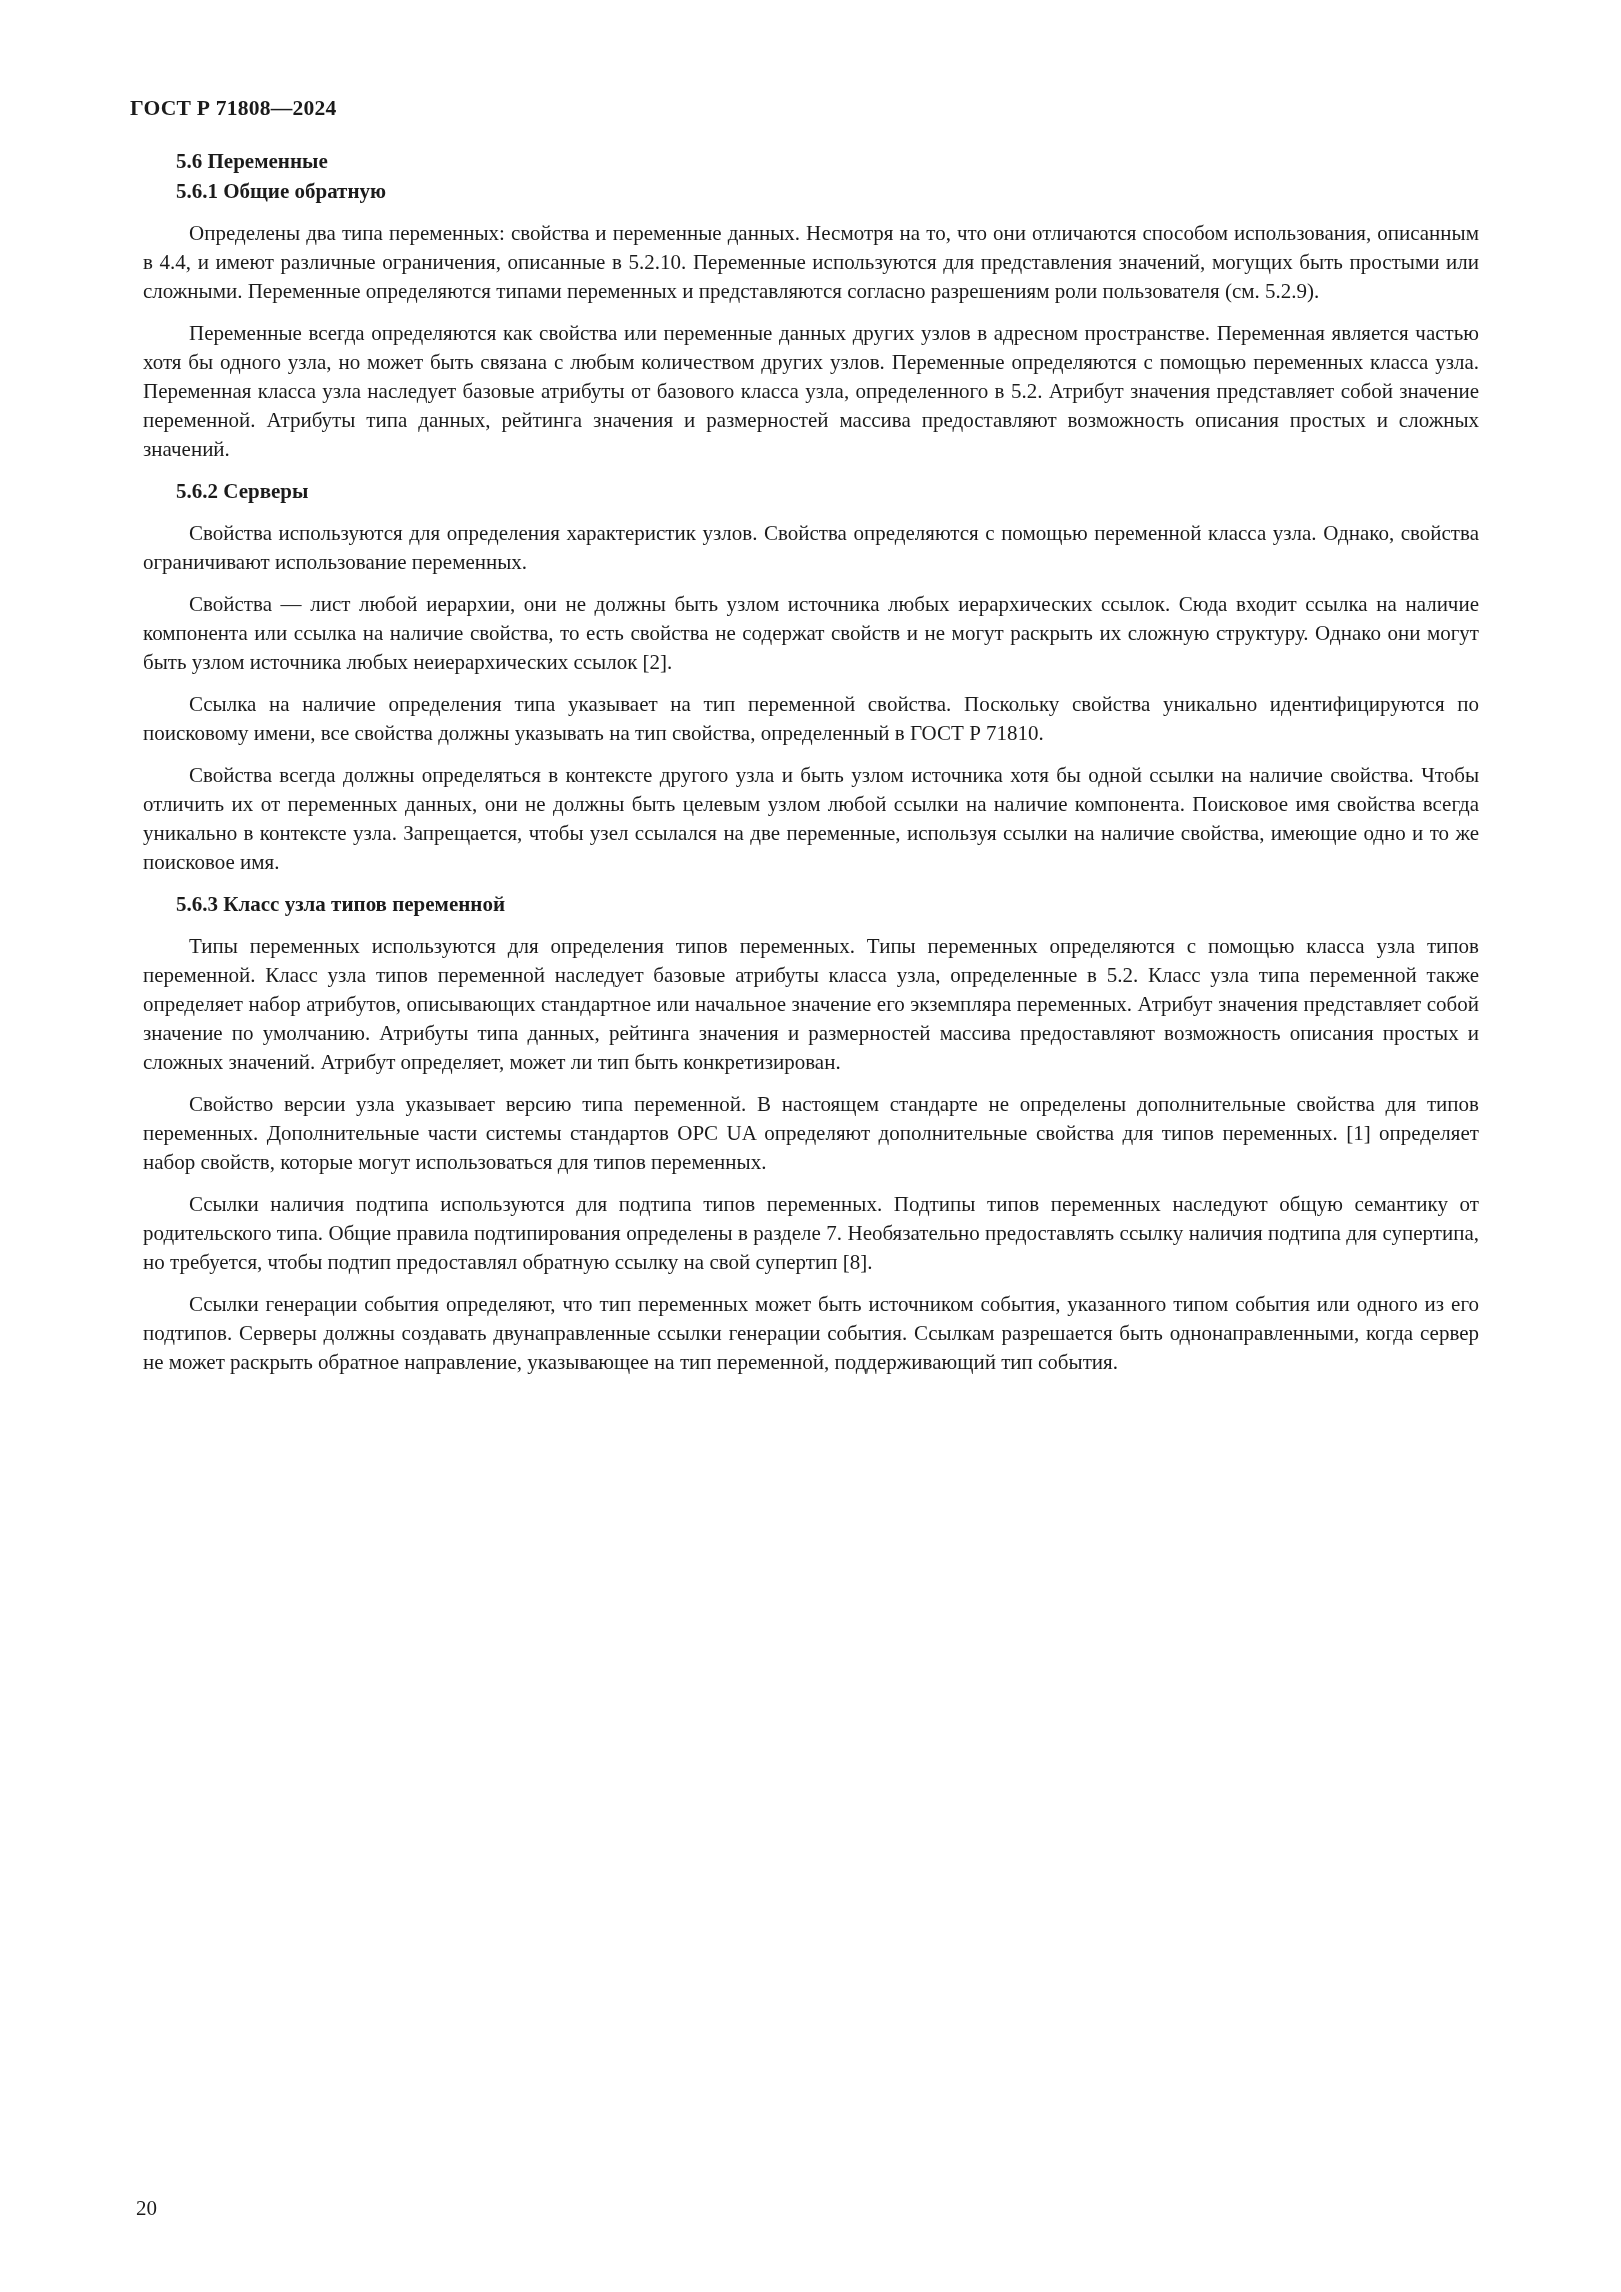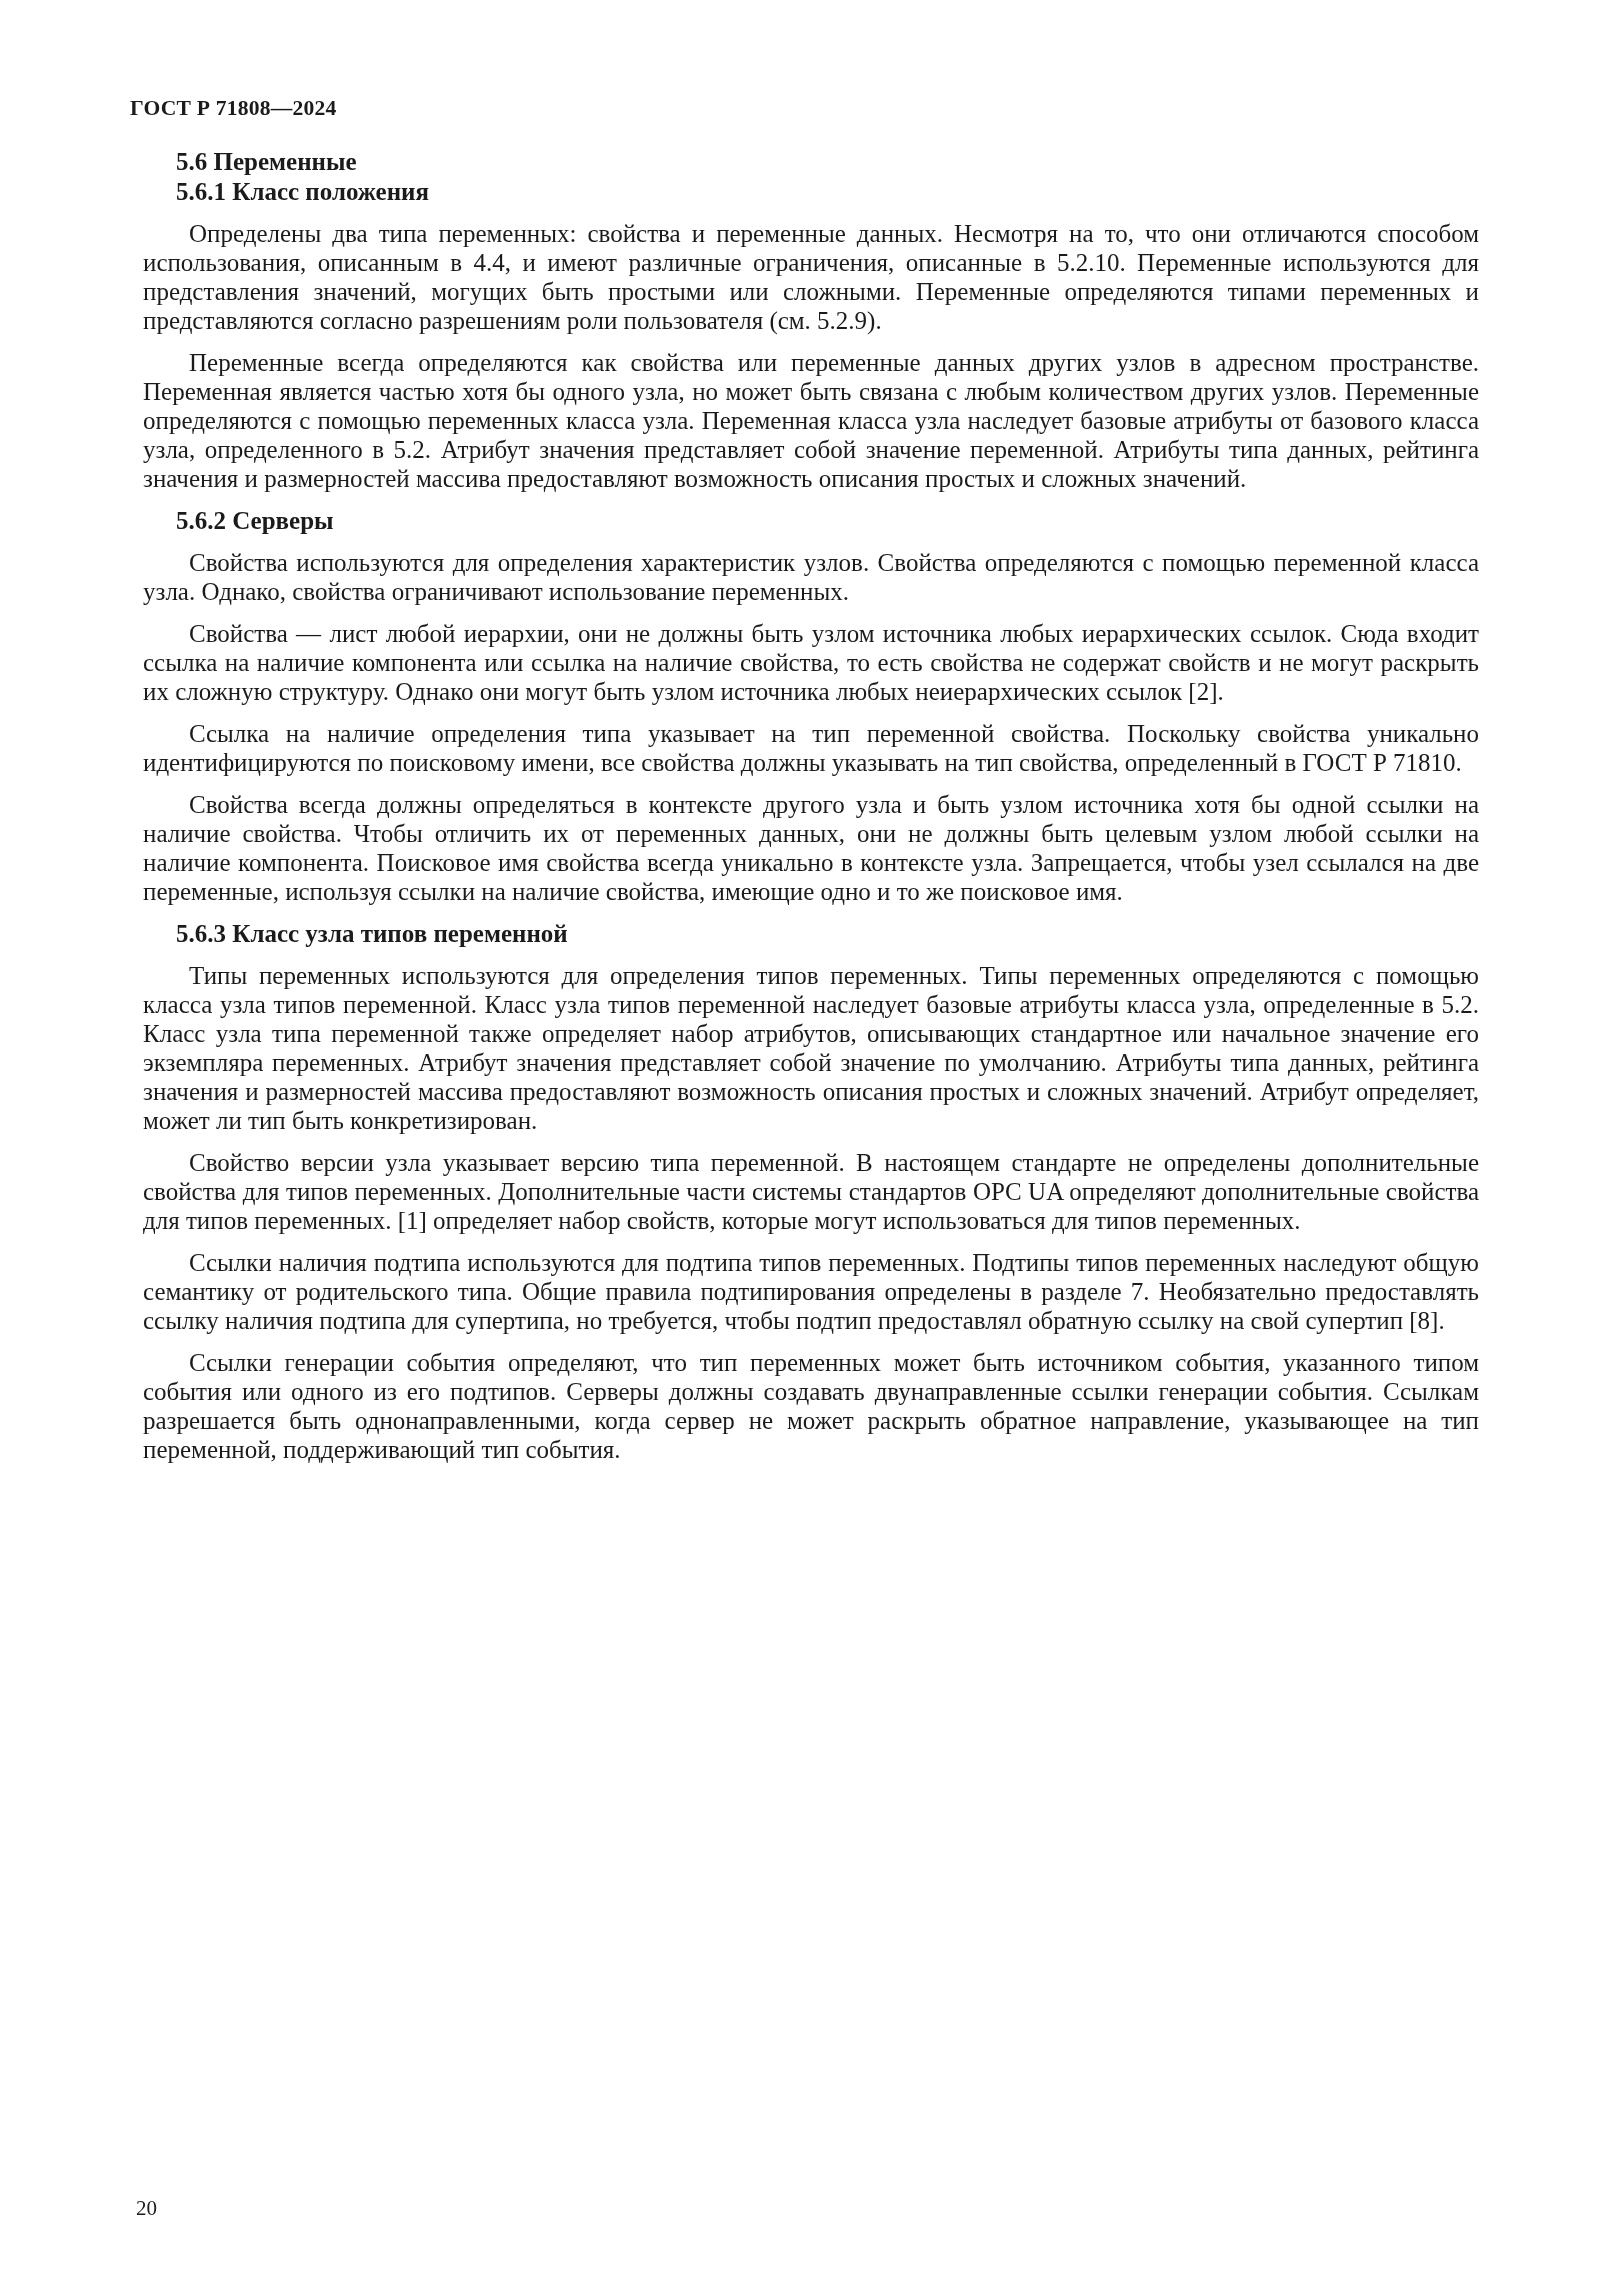--- a/index.html
+++ b/index.html
@@ -23,21 +23,21 @@
     top: 96px;
     font-size: 21.6px;
     font-weight: bold;
     letter-spacing: 0.2px;
   }
   .content {
     position: absolute;
     left: 130px;
     top: 147px;
     width: 1362px;
-    font-size: 25px;
+    font-size: 21px;
     line-height: 29px;
     text-align: justify;
     hyphens: auto;
     -webkit-hyphens: auto;
   }
   .heading {
     font-weight: bold;
     text-indent: 46px;
     text-align: left;
     margin: 0;
@@ -59,21 +59,21 @@
 </style>
 </head>
 <body>
 
 <div class="page">
 
   <div class="doc-header">ГОСТ Р 71808—2024</div>
 
   <div class="content">
     <div class="heading first">5.6 Переменные</div>
-    <div class="heading">5.6.1 Класс положения</div>
+    <div class="heading">5.6.1 Общие обратную</div>
     <p class="para">Определены два типа переменных: свойства и переменные данных. Несмотря на то, что они отличаются способом использования, описанным в 4.4, и имеют различные ограничения, описанные в 5.2.10. Переменные используются для представления значений, могущих быть простыми или сложными. Переменные определяются типами переменных и представляются согласно разрешениям роли пользователя (см. 5.2.9).</p>
     <p class="para">Переменные всегда определяются как свойства или переменные данных других узлов в адресном пространстве. Переменная является частью хотя бы одного узла, но может быть связана с любым количеством других узлов. Переменные определяются с помощью переменных класса узла. Переменная класса узла наследует базовые атрибуты от базового класса узла, определенного в 5.2. Атрибут значения представляет собой значение переменной. Атрибуты типа данных, рейтинга значения и размерностей массива предоставляют возможность описания простых и сложных значений.</p>
     <div class="heading">5.6.2 Серверы</div>
     <p class="para">Свойства используются для определения характеристик узлов. Свойства определяются с помощью переменной класса узла. Однако, свойства ограничивают использование переменных.</p>
     <p class="para">Свойства — лист любой иерархии, они не должны быть узлом источника любых иерархических ссылок. Сюда входит ссылка на наличие компонента или ссылка на наличие свойства, то есть свойства не содержат свойств и не могут раскрыть их сложную структуру. Однако они могут быть узлом источника любых неиерархических ссылок [2].</p>
     <p class="para">Ссылка на наличие определения типа указывает на тип переменной свойства. Поскольку свойства уникально идентифицируются по поисковому имени, все свойства должны указывать на тип свойства, определенный в ГОСТ Р 71810.</p>
     <p class="para">Свойства всегда должны определяться в контексте другого узла и быть узлом источника хотя бы одной ссылки на наличие свойства. Чтобы отличить их от переменных данных, они не должны быть целевым узлом любой ссылки на наличие компонента. Поисковое имя свойства всегда уникально в контексте узла. Запрещается, чтобы узел ссылался на две переменные, используя ссылки на наличие свойства, имеющие одно и то же поисковое имя.</p>
     <div class="heading">5.6.3 Класс узла типов переменной</div>
     <p class="para">Типы переменных используются для определения типов переменных. Типы переменных определяются с помощью класса узла типов переменной. Класс узла типов переменной наследует базовые атрибуты класса узла, определенные в 5.2. Класс узла типа переменной также определяет набор атрибутов, описывающих стандартное или начальное значение его экземпляра переменных. Атрибут значения представляет собой значение по умолчанию. Атрибуты типа данных, рейтинга значения и размерностей массива предоставляют возможность описания простых и сложных значений. Атрибут определяет, может ли тип быть конкретизирован.</p>
     <p class="para">Свойство версии узла указывает версию типа переменной. В настоящем стандарте не определены дополнительные свойства для типов переменных. Дополнительные части системы стандартов OPC UA определяют дополнительные свойства для типов переменных. [1] определяет набор свойств, которые могут использоваться для типов переменных.</p>

